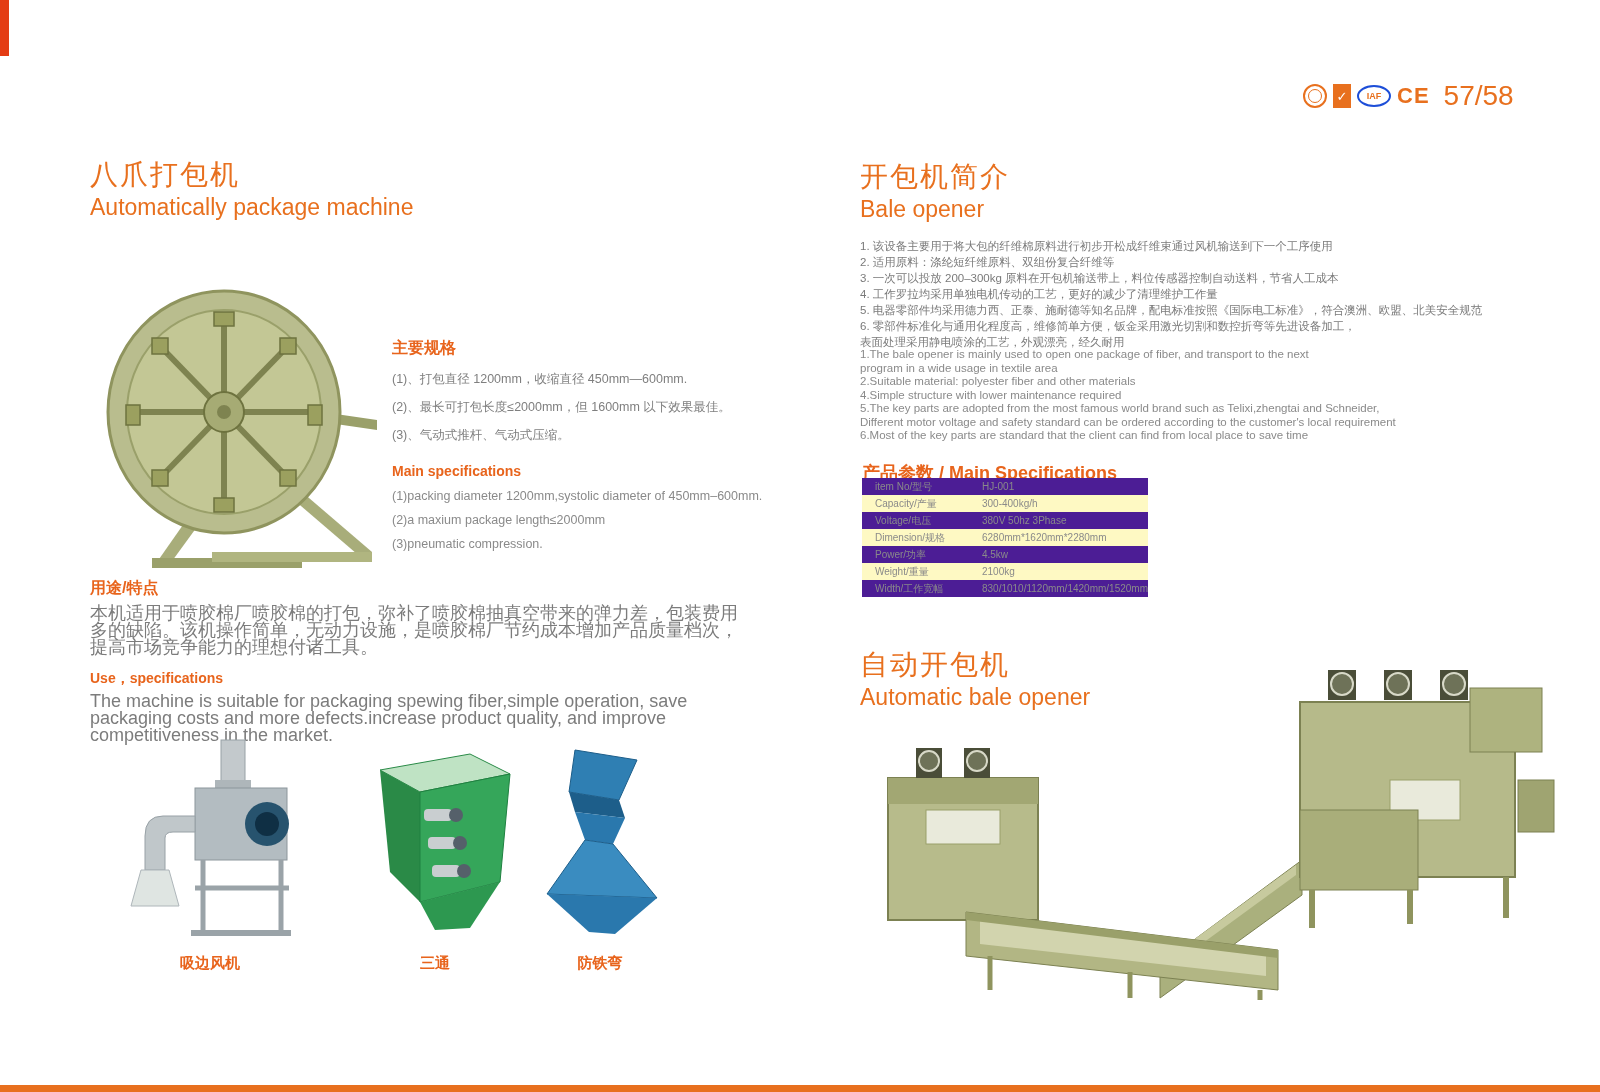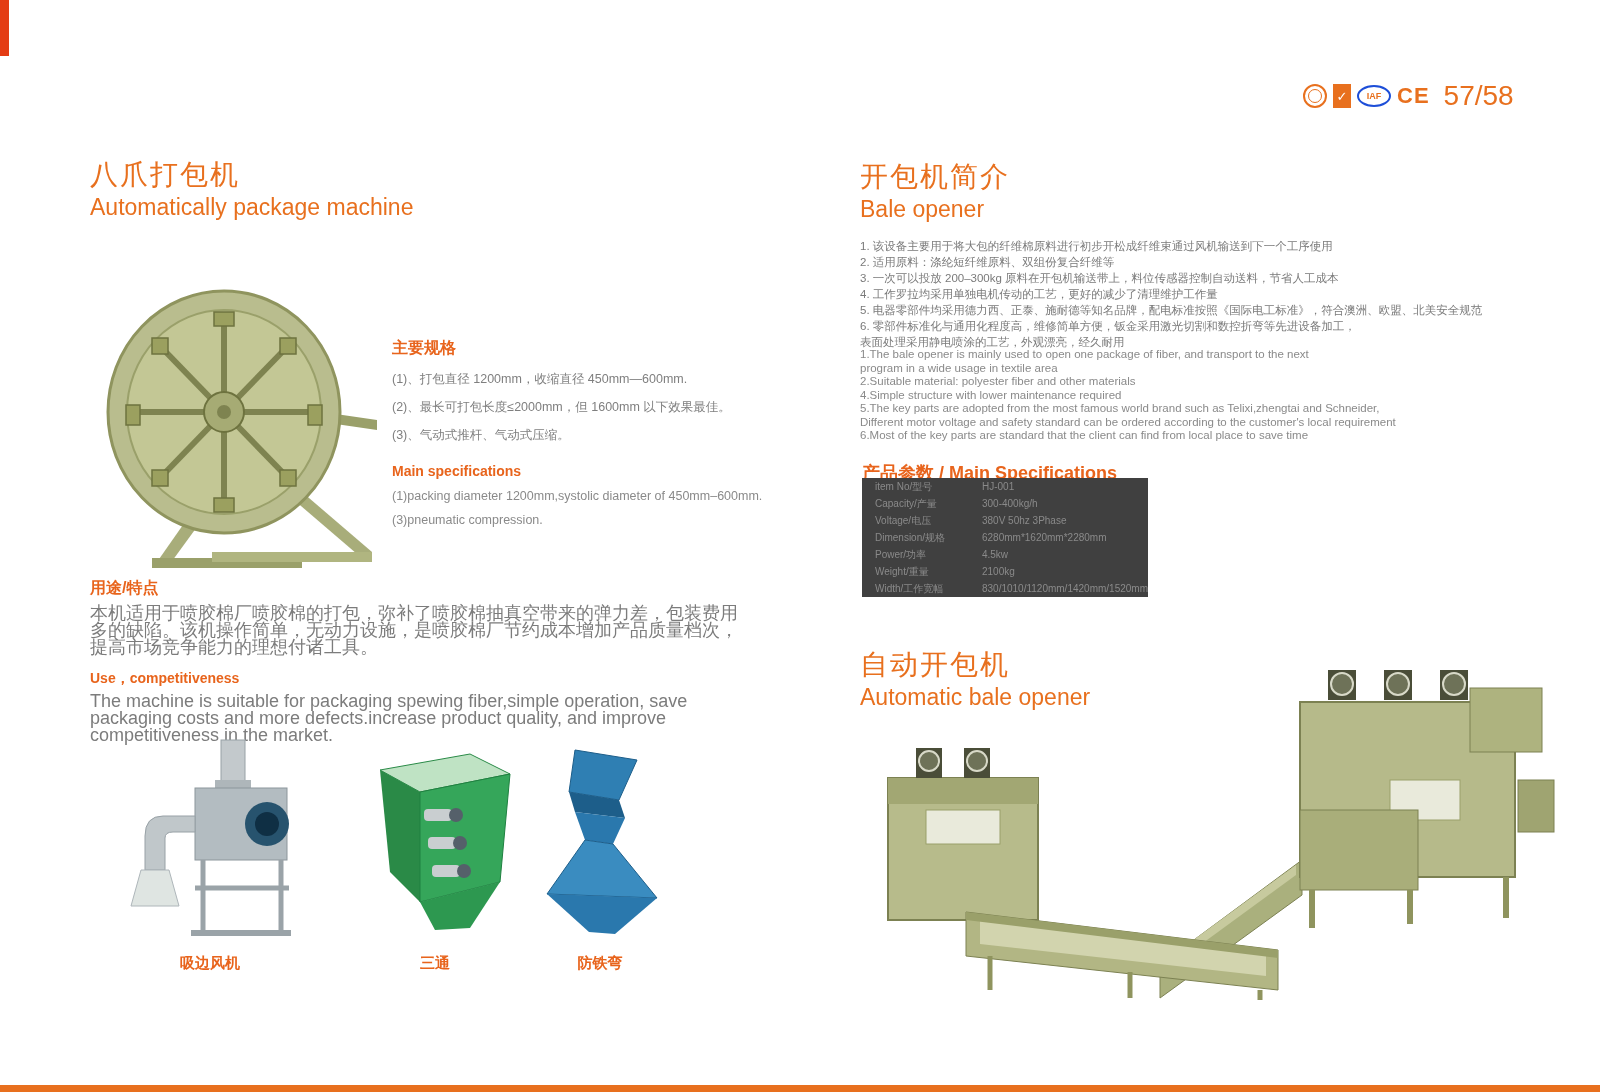--- a/index.html
+++ b/index.html
@@ -37,22 +37,22 @@
         display:flex;align-items:center;justify-content:center;}
   .oval-seal{width:34px;height:22px;border:2px solid #1d4ed8;border-radius:50%;box-sizing:border-box;
         color:#e8701e;font-size:9px;font-weight:bold;display:flex;align-items:center;justify-content:center;}
   .ce-mark{color:#e8701e;font-size:22px;font-weight:bold;letter-spacing:1px;}
   .page-num{color:#e8701e;font-size:28px;margin-left:8px;}
 
   
   .spec-table{width:286px;border-collapse:collapse;}
   .spec-table td{font-size:10px;color:#8a8a8a;height:17px;padding:0;vertical-align:middle;}
   .spec-table td.c1{width:118px;padding-left:13px;}
-  .spec-table tr.odd{background:#404040;}
-  .spec-table tr.even{background:#404040;}
+  .spec-table tr.odd{background:#4c1d95;}
+  .spec-table tr.even{background:#fef9c3;}
   .table-head{font-size:18px;font-weight:bold;color:#e8641c;}
 </style>
 </head>
 <body>
 
 <div class="page">
 
   <div class="abs corner-tab"></div>
   <div class="abs bottom-bar"></div>
 
@@ -106,27 +106,28 @@
     <circle cx="152" cy="150" r="7" fill="#7e8350"></circle>
   </svg>
 
   <div class="abs" style="left:392px;top:338px;width:380px;">
     <div class="sec-head-zh">主要规格</div>
     <div class="spec-line-zh">(1)、打包直径 1200mm，收缩直径 450mm—600mm.</div>
     <div class="spec-line-zh">(2)、最长可打包长度≤2000mm，但 1600mm 以下效果最佳。</div>
     <div class="spec-line-zh">(3)、气动式推杆、气动式压缩。</div>
     <div class="sec-head-en">Main specifications</div>
     <div class="spec-line-en">(1)packing diameter 1200mm,systolic diameter of 450mm–600mm.</div>
+    <div class="spec-line-en">(2)a maxium package length≤2000mm</div>
     <div class="spec-line-en">(3)pneumatic compression.</div>
   </div>
 
   <div class="abs" style="left:90px;top:578px;width:650px;">
     <div class="sec-head-zh">用途/特点</div>
     <div class="body-text">本机适用于喷胶棉厂喷胶棉的打包，弥补了喷胶棉抽真空带来的弹力差，包装费用多的缺陷。该机操作简单，无动力设施，是喷胶棉厂节约成本增加产品质量档次，提高市场竞争能力的理想付诸工具。</div>
-    <div class="sec-head-en">Use，competitiveness</div>
+    <div class="sec-head-en">Use，specifications</div>
     <div class="body-text">The machine is suitable for packaging spewing fiber,simple operation, save packaging costs and more defects.increase product quality, and improve competitiveness in the market.</div>
   </div>
 
   <svg class="abs" style="left:125px;top:738px;" width="200" height="200" viewBox="0 0 200 200">
     <rect x="96" y="2" width="24" height="44" fill="#c3c9cc" stroke="#98a1a6"></rect>
     <rect x="90" y="42" width="36" height="8" fill="#aeb6ba"></rect>
     <rect x="70" y="50" width="92" height="72" fill="#b3bcc1" stroke="#8c969b"></rect>
     <circle cx="142" cy="86" r="22" fill="#27536e"></circle>
     <circle cx="142" cy="86" r="12" fill="#0f2f44"></circle>
     <path d="M70,78 L38,78 Q20,78 20,98 L20,132 L40,132 L40,100 Q40,94 48,94 L70,94 Z" fill="#c0c7ca" stroke="#98a1a6"></path>

